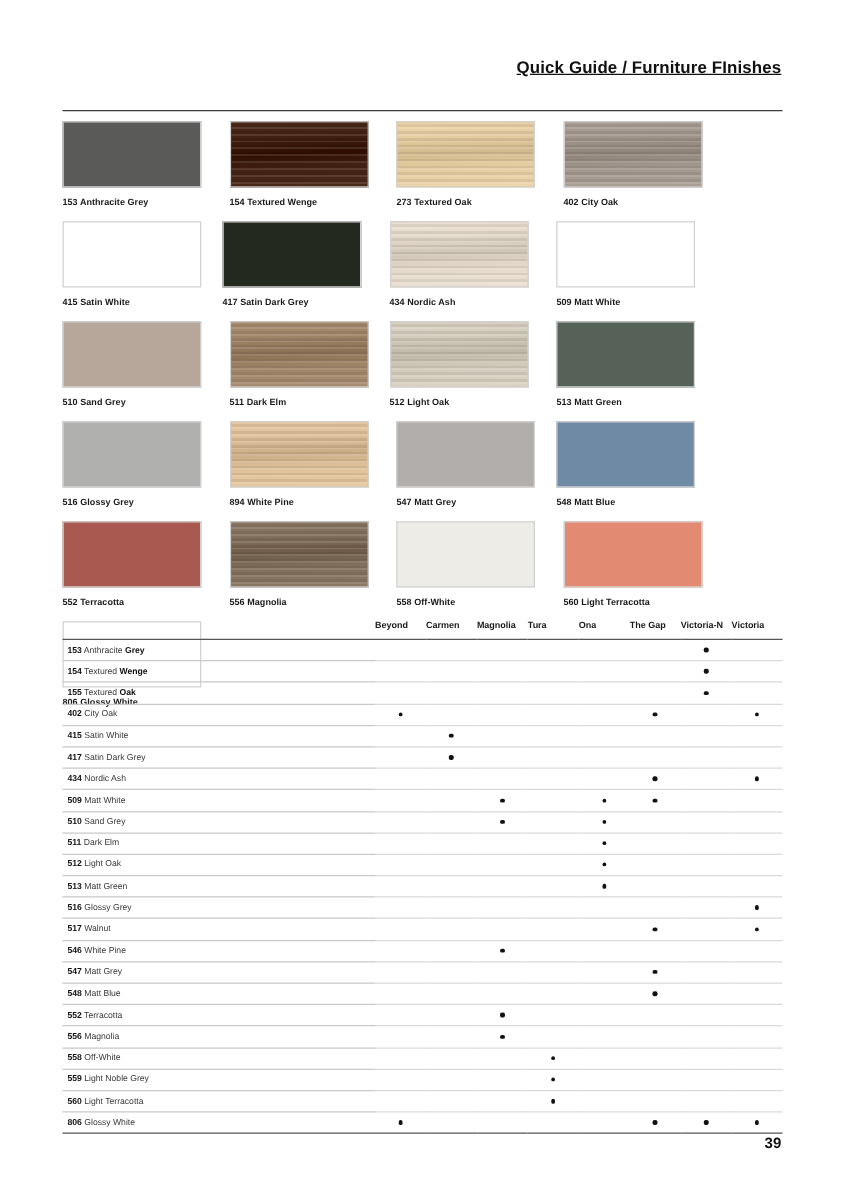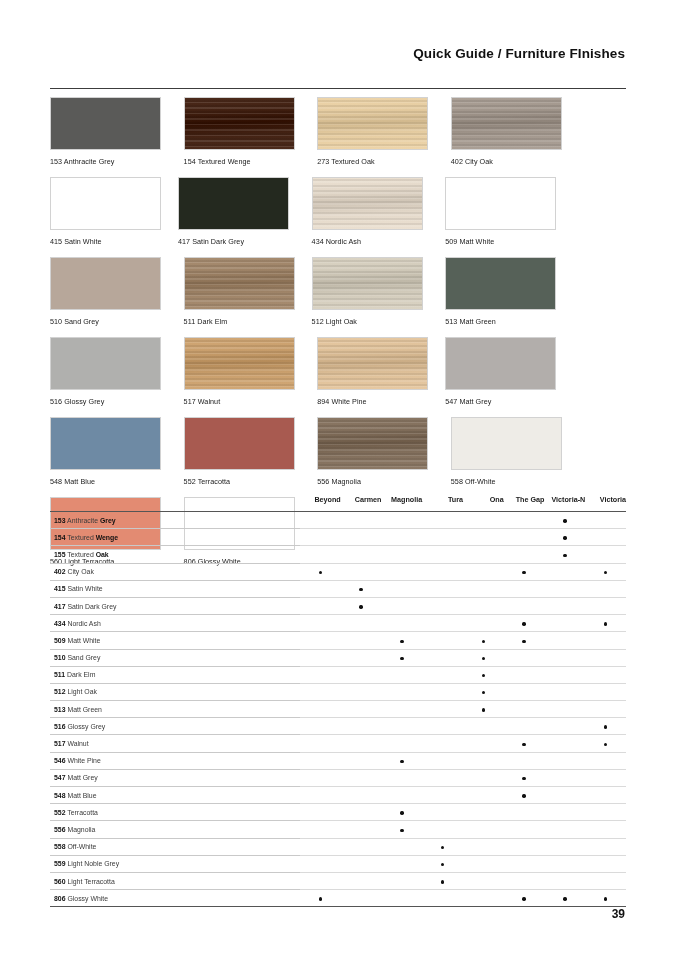--- a/index.html
+++ b/index.html
@@ -22,20 +22,21 @@
     top: 46px;
     left: 0;
     right: 53px;
     text-align: right;
   }
   #page-header .title {
     font-size: 13.5px;
     font-weight: bold;
     letter-spacing: 0.1px;
     color: #111111;
+    text-decoration: underline;
   }
 
   #header-rule {
     position: absolute;
     top: 88px;
     left: 50px;
     width: 576px;
     height: 0;
     border-top: 1.6px solid #3c3c3c;
   }
@@ -46,20 +47,21 @@
     top: 97px;
     left: 50px;
     width: 578px;
     display: flex;
     flex-wrap: wrap;
   }
   .swatch-cell {
     width: 128px;
     margin-right: 5.6px;
     margin-bottom: 11px;
+    font-weight: bold;
   }
   .swatch-cell:nth-child(5n) { margin-right: 0; }
   .swatch-chip {
     width: 111px;
     height: 53px;
     box-sizing: border-box;
     border: 0.7px solid #d2d2d2;
     position: relative;
     overflow: hidden;
   }
@@ -82,21 +84,21 @@
     left: 50px;
     width: 576px;
     border-collapse: collapse;
     table-layout: fixed;
   }
   #compat-table th {
     font-size: 7.2px;
     font-weight: bold;
     color: #1a1a1a;
     padding: 0 0 7px 0;
-    text-align: right;
+    text-align: left;
     vertical-align: bottom;
   }
   #compat-table th.name-col {
     text-align: left;
   }
   #compat-table thead tr {
     border-bottom: 1.4px solid #555555;
   }
   #compat-table td {
     font-size: 6.9px;
@@ -207,26 +209,20 @@
       </div>
       <div class="swatch-label">512 Light Oak</div>
     </div>
     <div class="swatch-cell">
       <div class="swatch-chip" style="background: rgb(86, 97, 88);"></div>
       <div class="swatch-label">513 Matt Green</div>
     </div>
     <div class="swatch-cell">
       <div class="swatch-chip" style="background: rgb(176, 176, 174);"></div>
       <div class="swatch-label">516 Glossy Grey</div>
-    </div>
-    <div class="swatch-cell">
-      <div class="swatch-chip" style="background: rgb(196, 154, 104);">
-        <div class="grain" style="background: repeating-linear-gradient(0deg, rgba(0, 0, 0, 0) 0px, rgba(0, 0, 0, 0) 2px, rgba(255, 255, 255, 0.11) 2px, rgba(255, 255, 255, 0.11) 3.5px, rgba(0, 0, 0, 0.07) 3.5px, rgba(0, 0, 0, 0.07) 5.5px), linear-gradient(178deg, rgb(210, 168, 118) 0%, rgb(202, 160, 110) 22%, rgb(182, 140, 90) 48%, rgb(202, 160, 110) 70%, rgb(210, 168, 118) 100%);"></div>
-      </div>
-      <div class="swatch-label">517 Walnut</div>
     </div>
     <div class="swatch-cell">
       <div class="swatch-chip" style="background: rgb(217, 187, 148);">
         <div class="grain" style="background: repeating-linear-gradient(0deg, rgba(0, 0, 0, 0) 0px, rgba(0, 0, 0, 0) 2px, rgba(255, 255, 255, 0.11) 2px, rgba(255, 255, 255, 0.11) 3.5px, rgba(0, 0, 0, 0.07) 3.5px, rgba(0, 0, 0, 0.07) 5.5px), linear-gradient(178deg, rgb(231, 201, 162) 0%, rgb(223, 193, 154) 22%, rgb(203, 173, 134) 48%, rgb(223, 193, 154) 70%, rgb(231, 201, 162) 100%);"></div>
       </div>
       <div class="swatch-label">894 White Pine</div>
     </div>
     <div class="swatch-cell">
       <div class="swatch-chip" style="background: rgb(178, 174, 171);"></div>
       <div class="swatch-label">547 Matt Grey</div>

